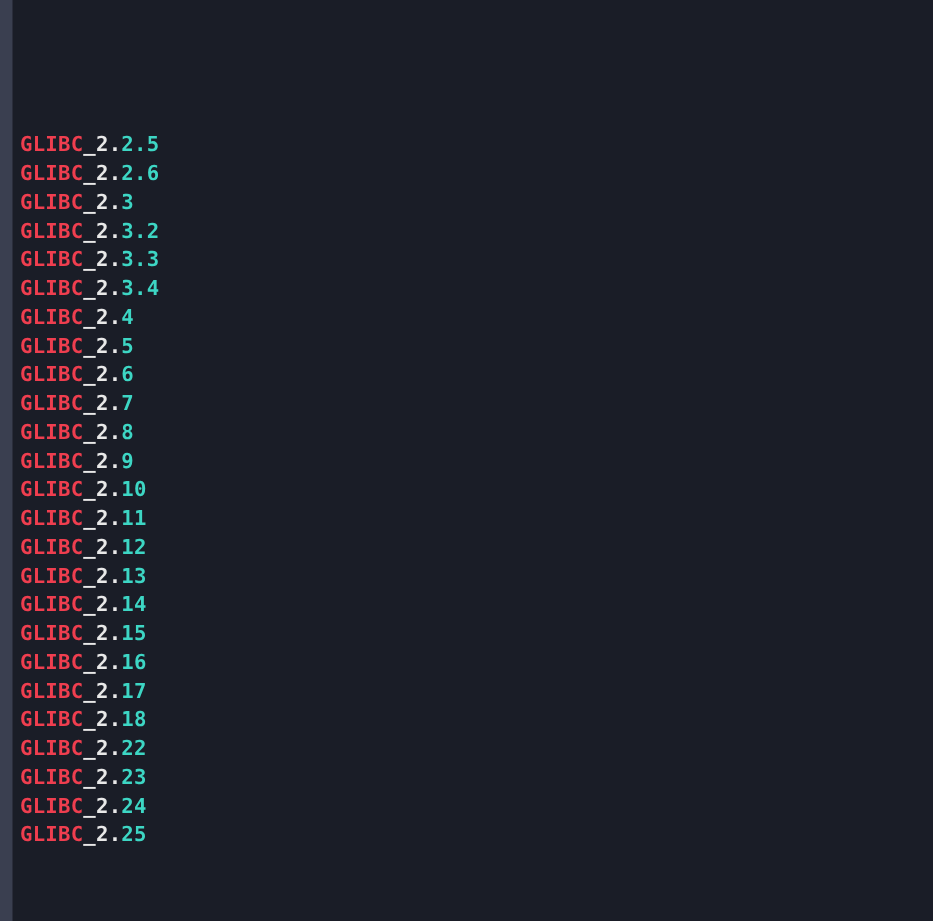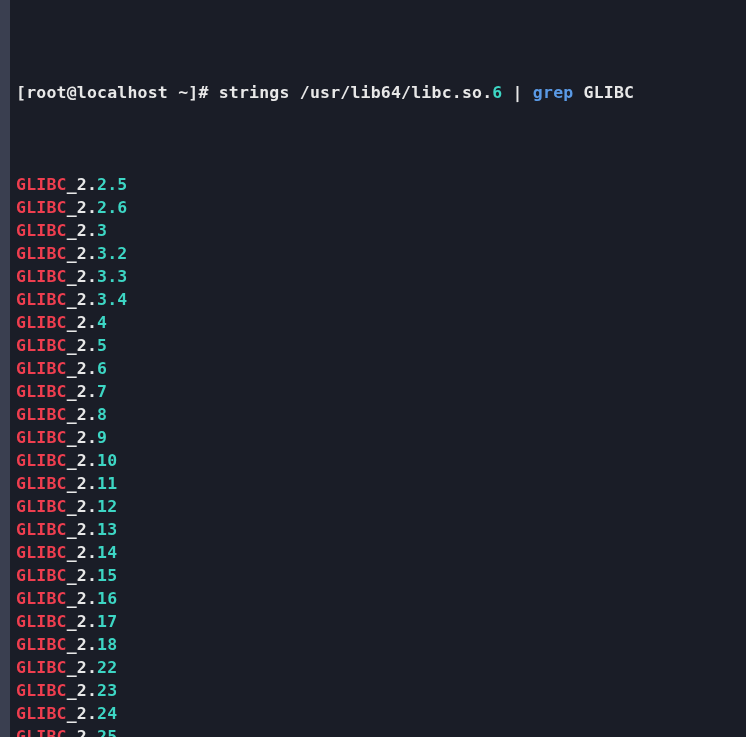--- a/index.html
+++ b/index.html
@@ -47,18 +47,17 @@
     right: 0;
   }
 </style>
 </head>
 <body>
 
 <div class="wrap">
   <div class="bg-strip"></div>
   <div class="lines terminal">
 
-    <span class="line"><span class="c-white">[root@localhost ~]# </span><span class="c-white">strings</span><span class="c-white"> /usr/lib64/libc.so.</span><span class="c-teal">6</span><span class="c-white"> | </span><span class="c-blue">grep</span><span class="c-white"> </span><span class="c-white">GLIBC</span></span>
 
     <span class="line"><span class="c-red">GLIBC</span><span class="c-white">_2.</span><span class="c-teal">2.5</span></span><span class="line"><span class="c-red">GLIBC</span><span class="c-white">_2.</span><span class="c-teal">2.6</span></span><span class="line"><span class="c-red">GLIBC</span><span class="c-white">_2.</span><span class="c-teal">3</span></span><span class="line"><span class="c-red">GLIBC</span><span class="c-white">_2.</span><span class="c-teal">3.2</span></span><span class="line"><span class="c-red">GLIBC</span><span class="c-white">_2.</span><span class="c-teal">3.3</span></span><span class="line"><span class="c-red">GLIBC</span><span class="c-white">_2.</span><span class="c-teal">3.4</span></span><span class="line"><span class="c-red">GLIBC</span><span class="c-white">_2.</span><span class="c-teal">4</span></span><span class="line"><span class="c-red">GLIBC</span><span class="c-white">_2.</span><span class="c-teal">5</span></span><span class="line"><span class="c-red">GLIBC</span><span class="c-white">_2.</span><span class="c-teal">6</span></span><span class="line"><span class="c-red">GLIBC</span><span class="c-white">_2.</span><span class="c-teal">7</span></span><span class="line"><span class="c-red">GLIBC</span><span class="c-white">_2.</span><span class="c-teal">8</span></span><span class="line"><span class="c-red">GLIBC</span><span class="c-white">_2.</span><span class="c-teal">9</span></span><span class="line"><span class="c-red">GLIBC</span><span class="c-white">_2.</span><span class="c-teal">10</span></span><span class="line"><span class="c-red">GLIBC</span><span class="c-white">_2.</span><span class="c-teal">11</span></span><span class="line"><span class="c-red">GLIBC</span><span class="c-white">_2.</span><span class="c-teal">12</span></span><span class="line"><span class="c-red">GLIBC</span><span class="c-white">_2.</span><span class="c-teal">13</span></span><span class="line"><span class="c-red">GLIBC</span><span class="c-white">_2.</span><span class="c-teal">14</span></span><span class="line"><span class="c-red">GLIBC</span><span class="c-white">_2.</span><span class="c-teal">15</span></span><span class="line"><span class="c-red">GLIBC</span><span class="c-white">_2.</span><span class="c-teal">16</span></span><span class="line"><span class="c-red">GLIBC</span><span class="c-white">_2.</span><span class="c-teal">17</span></span><span class="line"><span class="c-red">GLIBC</span><span class="c-white">_2.</span><span class="c-teal">18</span></span><span class="line"><span class="c-red">GLIBC</span><span class="c-white">_2.</span><span class="c-teal">22</span></span><span class="line"><span class="c-red">GLIBC</span><span class="c-white">_2.</span><span class="c-teal">23</span></span><span class="line"><span class="c-red">GLIBC</span><span class="c-white">_2.</span><span class="c-teal">24</span></span><span class="line"><span class="c-red">GLIBC</span><span class="c-white">_2.</span><span class="c-teal">25</span></span>
 
   </div>
 </div>
 
 </body></html>

